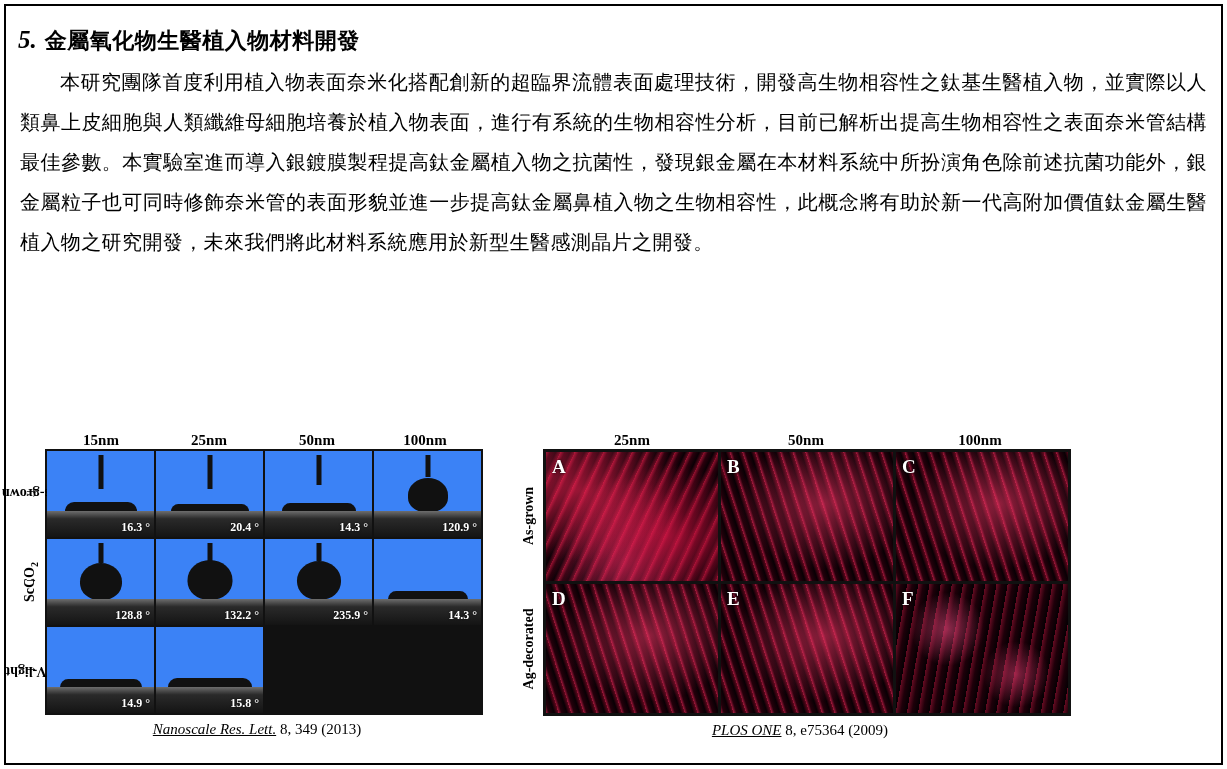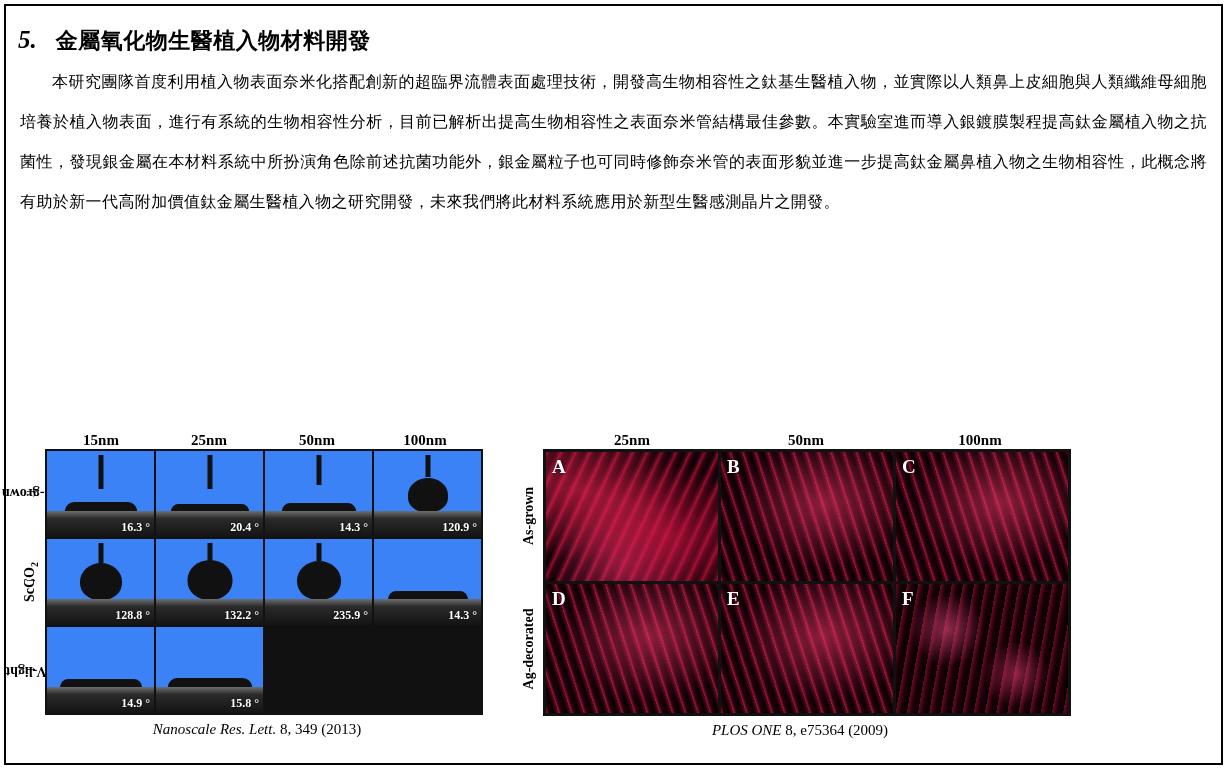--- a/index.html
+++ b/index.html
@@ -47,27 +47,26 @@
     font-style: italic;
     font-weight: bold;
     font-size: 25px;
     margin-right: 8px;
   }
   .heading-text {
     font-family: "DejaVu Sans", "Liberation Sans", sans-serif;
     font-weight: bold;
     font-size: 22px;
     letter-spacing: 0.5px;
-    margin-left: 11px;
   }
 
   
   .body-par {
     font-family: "DejaVu Sans", "Liberation Sans", sans-serif;
-    font-size: 16px;
+    font-size: 20px;
     line-height: 40px;
     text-align: justify;
     text-justify: inter-character;
     margin: 6px 6px 0 6px;
     text-indent: 2em;
     letter-spacing: 0.4px;
   }
 
   
   .figures {
@@ -175,21 +174,21 @@
     text-shadow: 0 0 2px #000;
   }
   .cell.light { background: #3b82f6; }
 
   .caption {
     margin-top: 6px;
     text-align: center;
     font-family: "Liberation Serif", serif;
     font-size: 15px;
   }
-  .caption i { font-style: italic; }
+  .caption i { font-style: italic; text-decoration: underline; }
 
   
   .col-headers.right-headers > div {
     width: 174px;
     text-align: center;
   }
   .rgrid {
     border: 1px solid #111;
     display: grid;
     grid-template-columns: repeat(3, 172px);

